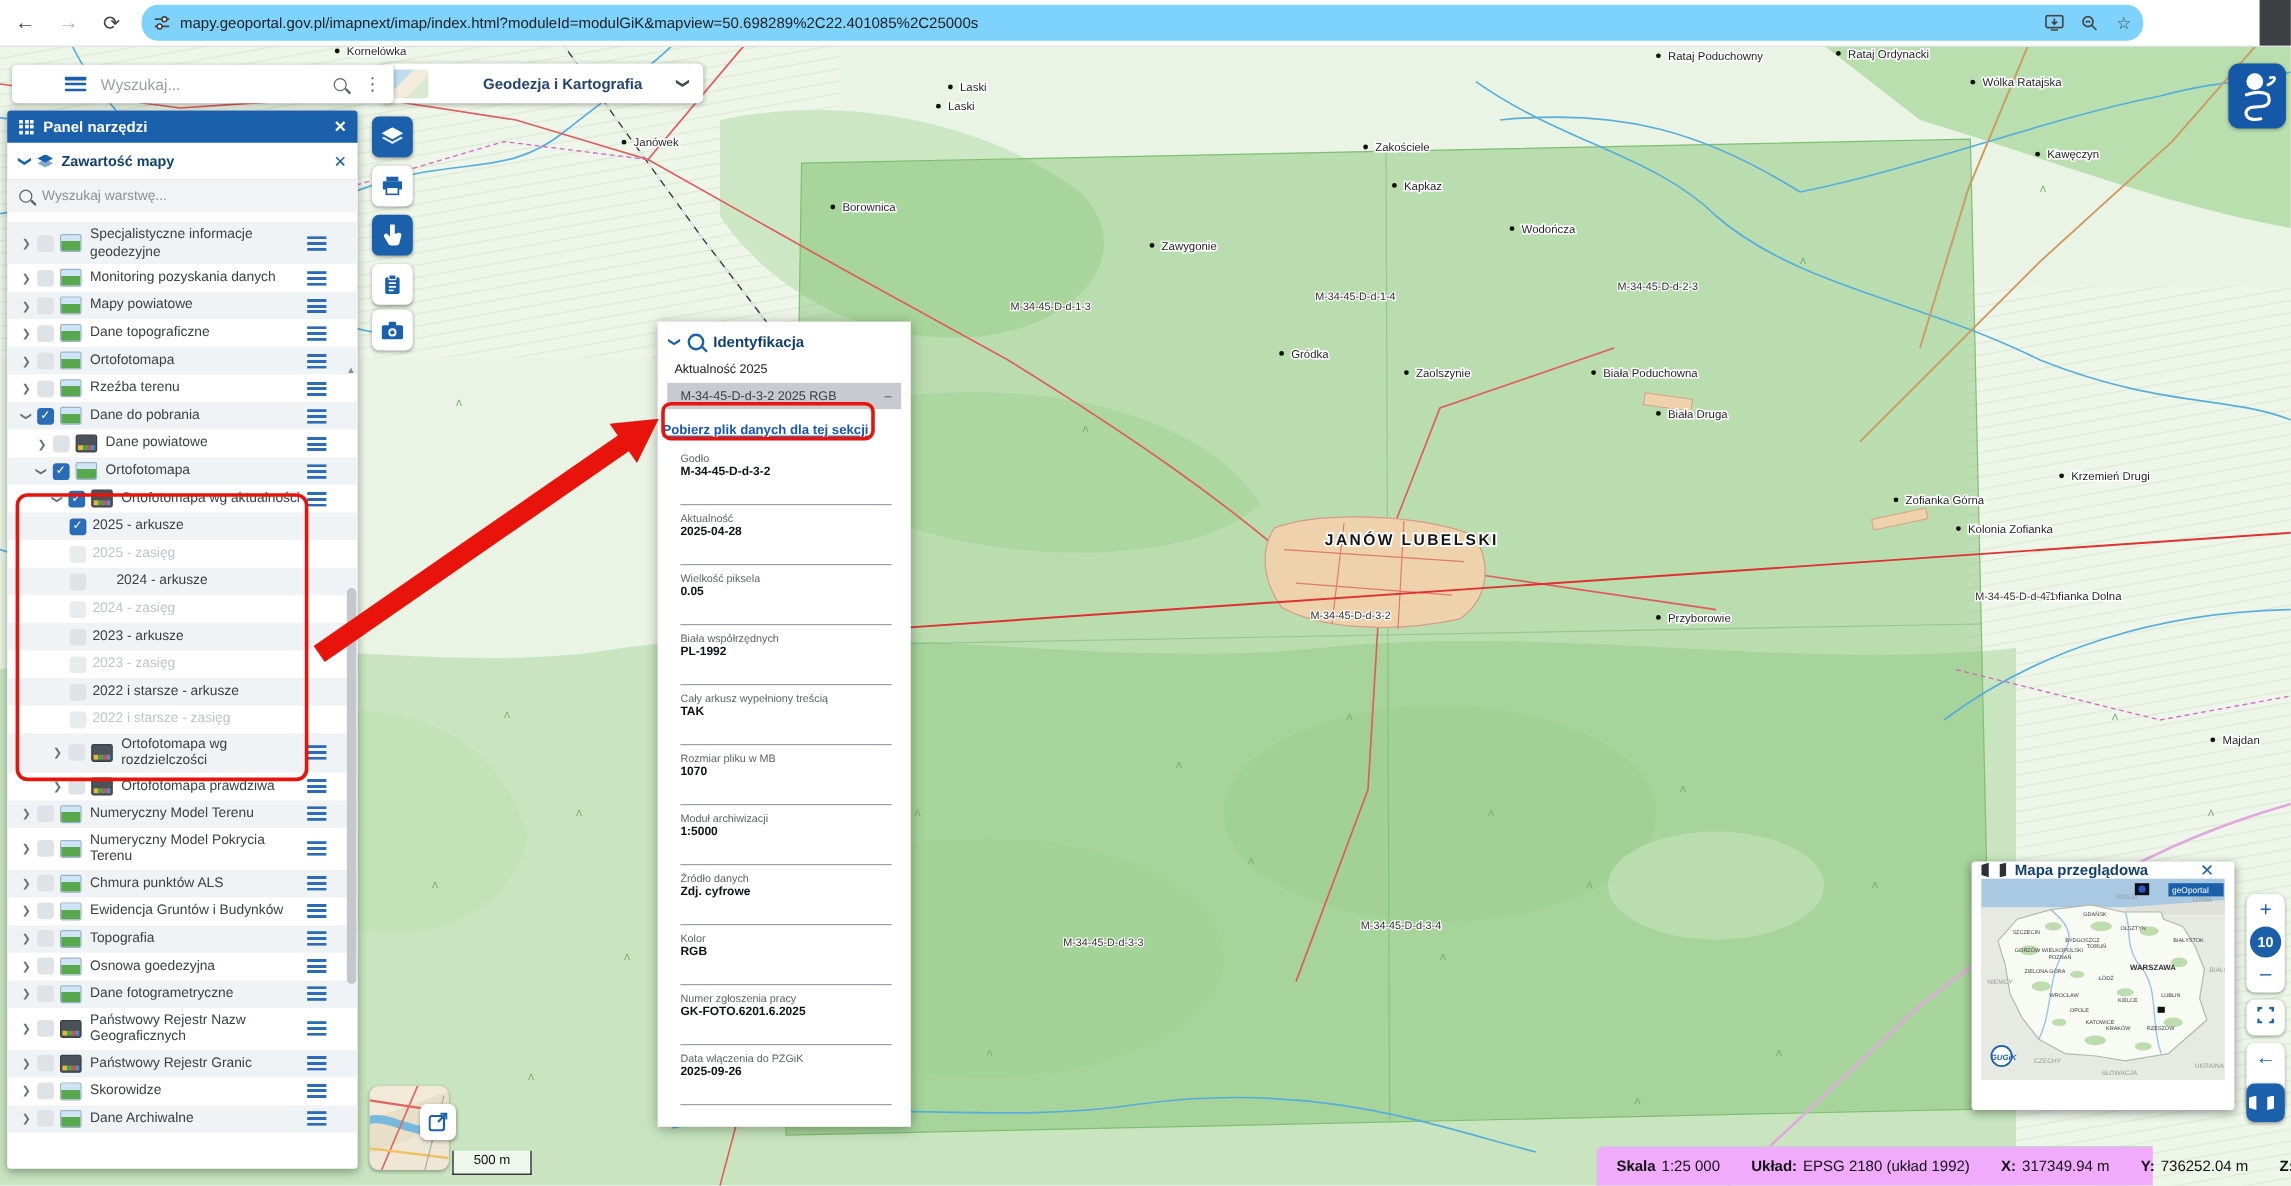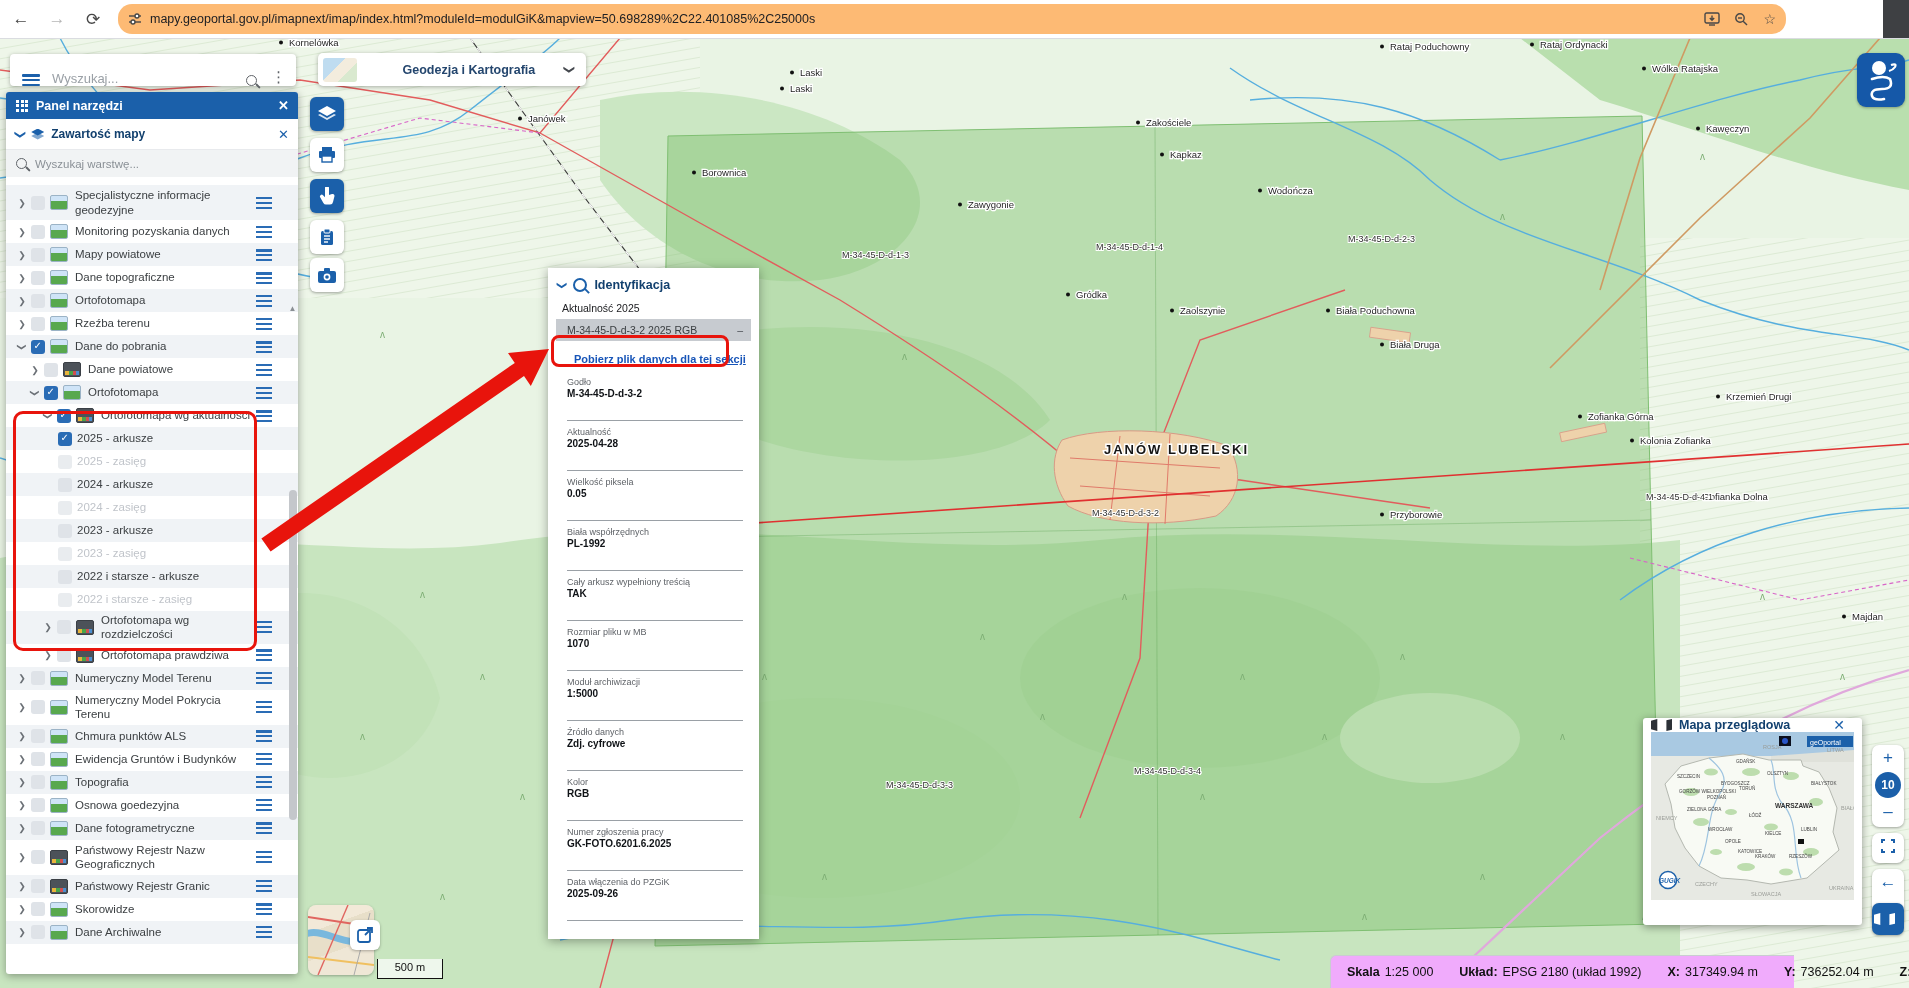--- a/index.html
+++ b/index.html
@@ -4,35 +4,35 @@
 <style>
   html,body{margin:0;padding:0;width:1909px;height:988px;overflow:hidden;
     font-family:"Liberation Sans",sans-serif;background:#e9f4e4;}
   .abs{position:absolute;}
   
   #browser{position:absolute;left:0;top:0;width:1909px;height:38px;background:#fff;
     border-bottom:1px solid #dadce0;z-index:50;display:flex;align-items:center;}
   .nav-ic{width:30px;height:30px;display:flex;align-items:center;justify-content:center;
     font-size:17px;color:#474747;margin-left:6px;border-radius:50%;}
   .nav-ic.disabled{color:#b6b6b6;}
-  #urlpill{height:30px;flex:0 0 1648px;margin-left:10px;background:#fdba74;border-radius:14px;
+  #urlpill{height:30px;flex:0 0 1648px;margin-left:10px;background:#7dd3fc;border-radius:14px;
     display:flex;align-items:center;padding:0 10px;color:#202124;}
   #urlpill .url{font-size:12.5px;white-space:nowrap;overflow:hidden;flex:1;margin-left:8px;}
   .pill-ic{color:#474747;margin-left:14px;font-size:14px;display:flex;align-items:center;}
   #corner-strip{position:absolute;right:0;top:0;width:26px;height:38px;background:#3e4043;}
   
   #map{position:absolute;left:0;top:38px;width:1909px;height:950px;z-index:1;}
   svg text.town{font-size:9.5px;fill:#1f1f1f;stroke:#ffffff;stroke-width:2.5px;paint-order:stroke;}
   svg text.grid{font-size:9px;fill:#30302e;stroke:#ffffff;stroke-width:2px;paint-order:stroke;}
   svg text.bigcity{font-size:13px;font-weight:bold;letter-spacing:2px;fill:#161616;
     stroke:#ffffff;stroke-width:3px;paint-order:stroke;}
   svg text.pine{font-size:10px;fill:#7dae74;}
   
   #topsearch{left:10px;top:54px;width:286px;height:32px;background:#fff;border-radius:4px;
-    box-shadow:0 1px 4px rgba(0,0,0,.3);z-index:22;display:flex;align-items:flex-end;}
+    box-shadow:0 1px 4px rgba(0,0,0,.3);z-index:22;display:flex;align-items:center;padding-left:32px;}
   .hamb{width:18px;height:12px;margin:0 12px 0 12px;display:flex;flex-direction:column;justify-content:space-between;}
   .hamb i{height:2.5px;background:#1b60aa;border-radius:1px;}
   #topsearch .ph{color:#9aa0a6;font-size:13px;flex:1;}
   .mag{width:9px;height:9px;border:1.7px solid #5f6368;border-radius:50%;position:relative;flex:none;}
   .mag::after{content:"";position:absolute;width:6px;height:1.7px;background:#5f6368;
     transform:rotate(45deg);right:-5px;bottom:-2px;border-radius:1px;}
   .vdots{color:#5f6368;font-size:15px;margin:0 10px 0 14px;letter-spacing:0;}
   
   #panel{left:6px;top:92px;width:292px;height:882px;background:#fff;z-index:20;
     box-shadow:0 2px 8px rgba(0,0,0,.35);border-radius:3px;display:flex;flex-direction:column;}
@@ -101,21 +101,21 @@
   #popup .hd{display:flex;align-items:center;padding-left:10px;gap:7px;}
   #popup .hd .chv{color:#1b60aa;font-size:10px;transform:rotate(90deg);}
   .magb{width:10px;height:10px;border:2px solid #1b60aa;border-radius:50%;position:relative;}
   .magb::after{content:"";position:absolute;width:6px;height:2px;background:#1b60aa;
     transform:rotate(45deg);right:-5px;bottom:-2px;}
   #popup .hd .t{font-size:12.5px;font-weight:bold;color:#12406e;}
   #popup .sect{font-size:10.5px;color:#202124;margin:10px 0 5px 14px;}
   #popup .result{margin:0 8px 0 8px;background:#c7cbd0;color:#3c4043;font-size:10.5px;
     height:22px;display:flex;align-items:center;padding:0 8px 0 11px;}
   #popup .result .min{margin-left:auto;color:#4a4e54;}
-  #popup .linkrow{margin:8px 0 4px 26px;}
+  #popup .linkrow{margin:8px 0 4px 4px;}
   #popup a{font-size:11px;font-weight:bold;color:#1855b8;text-decoration:underline;}
   #fields{margin:10px 0 0 19px;}
   .field{width:176px;border-bottom:1px solid #9aa0a6;padding-bottom:20px;margin-bottom:6px;}
   .field .fl{font-size:9px;color:#5f6368;line-height:11px;}
   .field .fv{font-size:10px;font-weight:bold;color:#0f1216;line-height:12px;}
   
   #ovpanel{left:1643px;top:718px;width:219px;height:207px;background:#fff;z-index:25;
     box-shadow:0 2px 8px rgba(0,0,0,.4);border-radius:3px;}
   #ovpanel .hd{height:14px;display:flex;align-items:center;padding:0 8px;}
   .ovic{width:14px;height:12px;background:#2c3137;margin-right:7px;
@@ -461,21 +461,21 @@
         <span class="menu3"></span>
       </div>
       <div class="row zeb" style="padding-left: 49px;">
         <span class="cb on"></span>
         <span class="lbl">2025 - arkusze</span>
       </div>
       <div class="row dis" style="padding-left: 49px;">
         <span class="cb dis"></span>
         <span class="lbl">2025 - zasięg</span>
       </div>
-      <div class="row zeb" style="padding-left: 49px;">
+      <div class="row zeb" style="padding-left: 49px; gap: 20px;">
         <span class="cb"></span>
         <span class="lbl">2024 - arkusze</span>
       </div>
       <div class="row dis" style="padding-left: 49px;">
         <span class="cb dis"></span>
         <span class="lbl">2024 - zasięg</span>
       </div>
       <div class="row zeb" style="padding-left: 49px;">
         <span class="cb"></span>
         <span class="lbl">2023 - arkusze</span>

